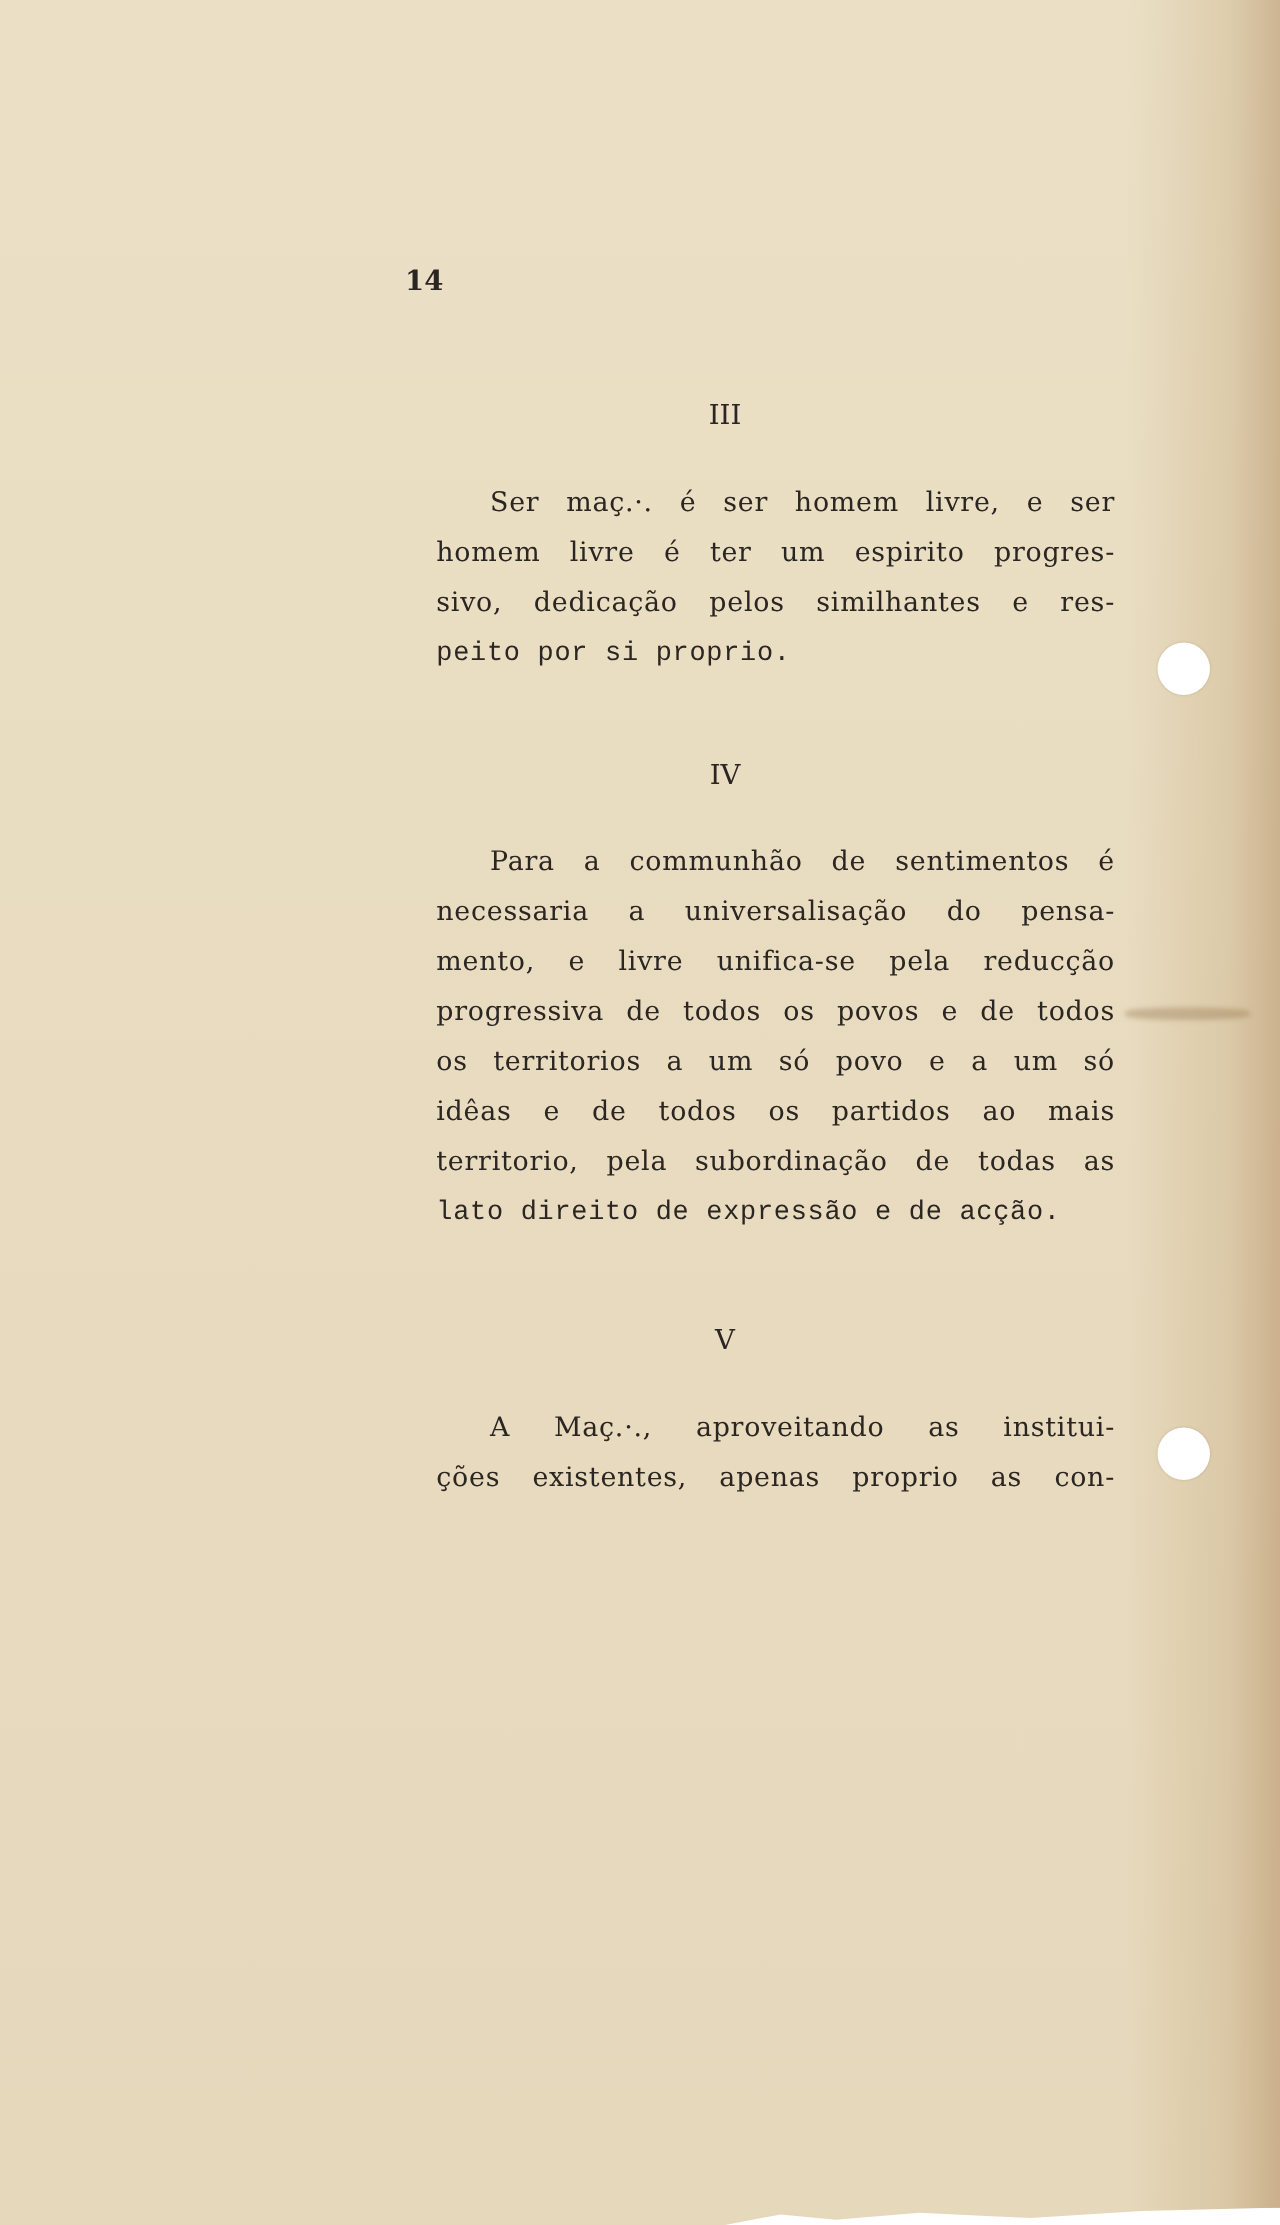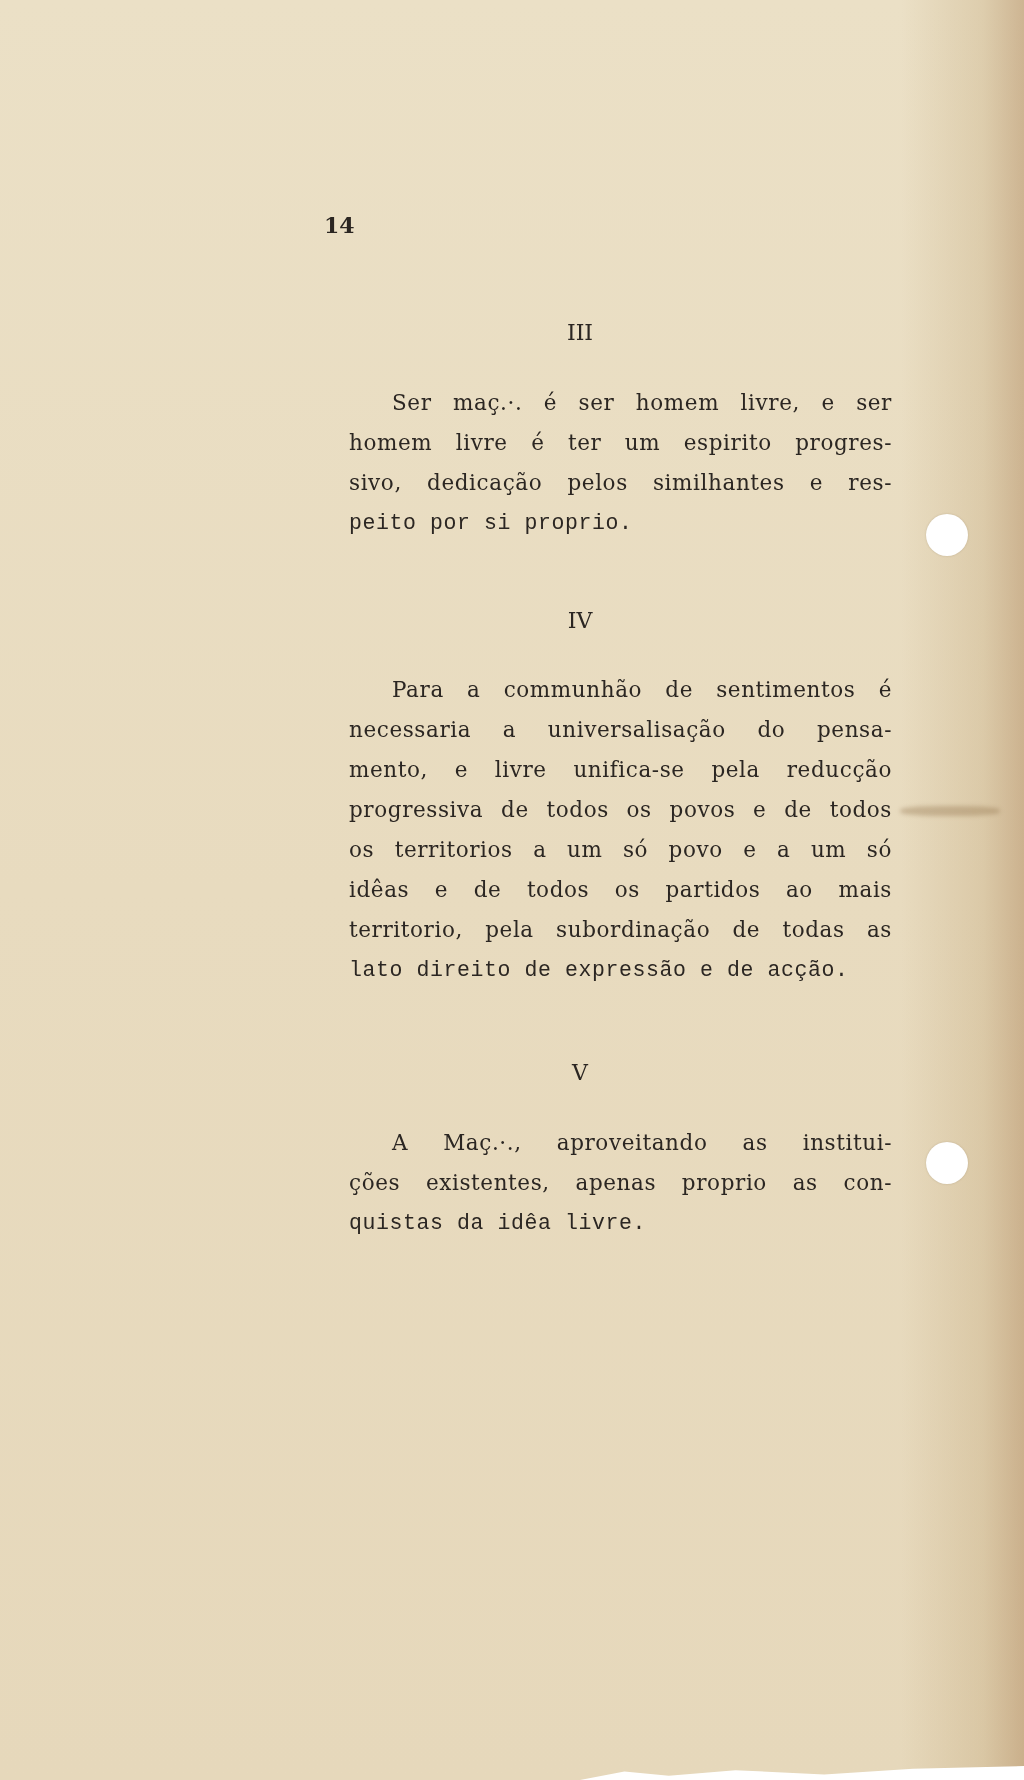--- a/index.html
+++ b/index.html
@@ -68,21 +68,20 @@
     <span class="line">os territorios a um só povo e a um só</span>
     <span class="line">idêas e de todos os partidos ao mais</span>
     <span class="line">territorio, pela subordinação de todas as</span>
     <span class="line last">lato direito de expressão e de acção.</span>
   </div>
 
   <div class="section-heading" style="top:1060px;">V</div>
   <div class="paragraph" style="top:1123px;">
     <span class="line indent">A Maç.·., aproveitando as institui-</span>
     <span class="line">ções existentes, apenas proprio as con-</span>
-    <span class="line last">quistas da idêa livre.</span>
   </div>
 
   <div class="punch-hole" style="left:926px; top:514px;"></div>
   <div class="punch-hole" style="left:926px; top:1142px;"></div>
   <div class="stain" style="left:900px; top:806px; width:100px; height:10px;"></div>
   <div class="edge-tear"></div>
 
 </div>
 
 </body></html>

